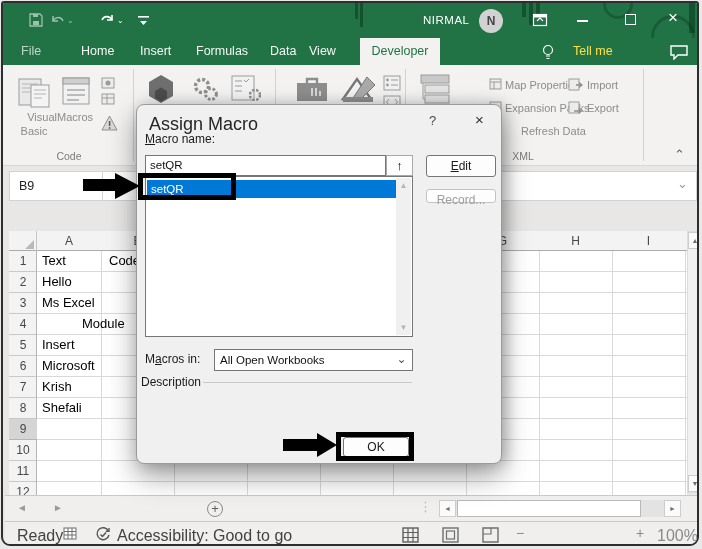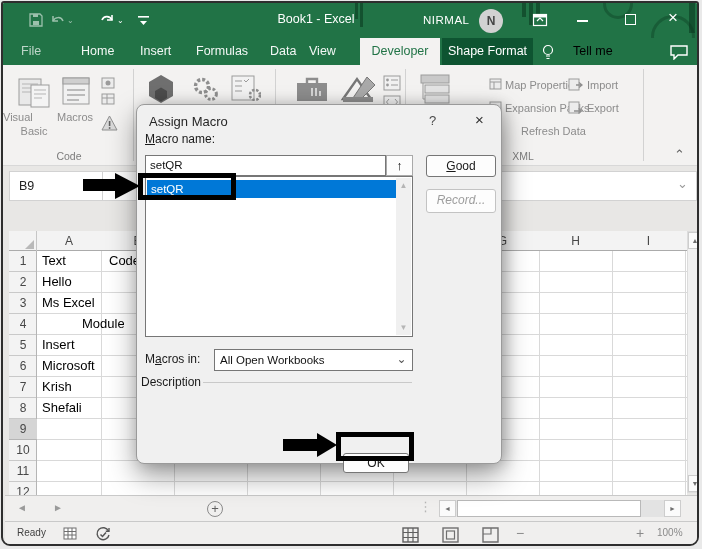--- a/index.html
+++ b/index.html
@@ -19,21 +19,21 @@
   #min-btn{left:574px;top:17px;width:11px;height:2px;background:#fff;}
   #max-btn{left:622px;top:11px;width:11px;height:11px;border:1.5px solid #fff;}
   #close-btn{left:665px;top:7px;font-size:17px;color:#fff;}
   .qat{opacity:.55;}
   
   #tabrow{left:0;top:35px;width:100%;height:27px;background:#217346;}
   .rtab{position:absolute;top:0;height:27px;line-height:27px;color:rgba(255,255,255,.95);font-size:12.5px;}
   #tab-file{color:rgba(255,255,255,.7);}
   #tab-developer{background:#f3f2f1;color:#217346;text-align:center;}
   #tab-shapeformat{background:#0e5431;color:#fff;text-align:center;}
-  #tellme-label{color:#000000;}
+  #tellme-label{color:#fde047;}
   
   #ribbon{left:0;top:62px;width:100%;height:101px;background:#f3f2f1;border-bottom:1px solid #d8d8d8;}
   .rdiv{position:absolute;top:4px;width:1px;height:92px;background:#d2d2d2;}
   .rlabel{position:absolute;font-size:10.5px;color:#7c7c7c;text-align:center;}
   .rtext{position:absolute;font-size:11px;color:#8c8c8c;white-space:nowrap;}
   .ric{position:absolute;}
   
   #formulabar{left:6px;top:168px;width:688px;height:30px;background:#fff;border:1px solid #d2d2d2;}
   #namebox{position:absolute;left:0;top:0;width:93px;height:28px;border-right:1px solid #d2d2d2;
            font-size:12.5px;color:#222;line-height:28px;padding-left:9px;}
@@ -64,26 +64,26 @@
      color:#217346;font-weight:bold;font-size:12.5px;text-align:center;line-height:23px;}
   #newsheet{position:absolute;left:202px;top:5px;width:16px;height:16px;border:1px solid #8a8a8a;border-radius:50%;
      color:#5f5f5f;font-size:13px;line-height:14px;text-align:center;}
   #hs-dots{position:absolute;left:414px;top:3px;color:#b5b5b5;font-size:13px;}
   .hbtn{position:absolute;top:4px;width:17px;height:17px;background:#fbfbfb;border:1px solid #cdcdcd;
         color:#6f6f6f;font-size:7px;text-align:center;line-height:15px;}
   #hthumb{position:absolute;left:452px;top:4px;width:184px;height:17px;background:#fff;border:1px solid #b9b9b9;}
   #htrack{position:absolute;left:434px;top:4px;width:242px;height:17px;background:#e3e3e3;}
   
   #statusbar{left:2px;top:518px;width:694px;height:25px;background:#f0efee;border-top:1px solid #c9c9c9;}
-  .sbtext{position:absolute;top:5px;font-size:10px;color:#424242;}
+  .sbtext{position:absolute;top:5px;font-size:16px;color:#424242;}
   .sbgray{color:#8a8a8a;}
   
   #dialog{left:133px;top:101px;width:366px;height:360px;background:#f0f0f0;border:1px solid #9a9a9a;
      border-radius:8px;box-shadow:0 12px 28px rgba(0,0,0,.38),4px 0 14px rgba(0,0,0,.18);z-index:40;}
-  #dlg-title{position:absolute;left:12px;top:9px;font-size:13px;color:#262626;}
+  #dlg-title{position:absolute;left:12px;top:9px;font-size:18px;color:#262626;}
   #dlg-help{position:absolute;left:292px;top:8px;font-size:13px;color:#4a4a4a;}
   #dlg-close{position:absolute;left:338px;top:6px;font-size:15px;color:#333;}
   .dlg-label{position:absolute;font-size:12px;color:#1a1a1a;display:inline-block;}
   .ul::first-letter{text-decoration:underline;}
   #dlg-input{position:absolute;left:8px;top:50px;width:241px;height:21px;background:#fff;border:1px solid #767676;
      font-size:11.5px;color:#111;line-height:19px;padding-left:4px;}
   #dlg-upbtn{position:absolute;left:249px;top:50px;width:27px;height:21px;background:#fdfdfd;border:1px solid #a9a9a9;
      text-align:center;font-size:13px;font-weight:bold;line-height:19px;color:#000;}
   #dlg-list{position:absolute;left:8px;top:71px;width:268px;height:161px;background:#fff;border:1px solid #767676;}
   #dlg-sel{position:absolute;left:1px;top:3px;width:250px;height:18px;background:#0078d7;color:#fff;
@@ -92,22 +92,22 @@
      font-size:8px;text-align:center;}
   #lane-up{position:absolute;top:3px;left:0;width:15px;}
   #lane-dn{position:absolute;bottom:3px;left:0;width:15px;}
   #dlg-combo{position:absolute;left:77px;top:244px;width:199px;height:22px;background:#fff;border:1px solid #767676;
      font-size:11.5px;line-height:20px;padding-left:5px;color:#111;}
   #combo-btn{position:absolute;right:0;top:0;width:21px;height:20px;text-align:center;color:#555;font-size:12px;line-height:18px;}
   #desc-line{position:absolute;left:66px;top:277px;width:209px;height:1px;background:#c9c9c9;}
   .dlg-btn{position:absolute;background:#fdfdfd;border:1px solid #767676;border-radius:3px;
      font-size:12px;color:#1a1a1a;text-align:center;}
   #btn-edit{left:289px;top:50px;width:70px;height:22px;line-height:20px;}
-  #btn-record{left:289px;top:84px;width:70px;height:24px;line-height:20px;border-color:#c3c3c3;color:#9d9d9d;font-style:italic;}
-  #btn-ok{left:206px;top:348px;width:66px;height:20px;line-height:18px;}
+  #btn-record{left:289px;top:84px;width:70px;height:14px;line-height:20px;border-color:#c3c3c3;color:#9d9d9d;}
+  #btn-ok{left:206px;top:332px;width:66px;height:20px;line-height:18px;}
   #btn-cancel{left:288px;top:331px;width:72px;height:23px;line-height:21px;border-color:#a9a9a9;}
   
   .ann-rect{position:absolute;border:5px solid #000;z-index:60;}
   #ann-rect-list{left:135px;top:170px;width:98px;height:27px;}
   #ann-rect-ok{left:333px;top:429px;width:78px;height:29px;}
   .ann-shaft{position:absolute;background:#000;z-index:60;}
   .ann-head{position:absolute;width:0;height:0;z-index:60;}
   #ann-shaft-1{left:80px;top:176px;width:34px;height:12px;}
   #ann-head-1{left:112px;top:170px;border-top:13px solid transparent;border-bottom:13px solid transparent;border-left:25px solid #000;}
   #ann-shaft-2{left:280px;top:436px;width:36px;height:12px;}
@@ -151,21 +151,20 @@
         </svg>
     </span>
     <span class="abs" style="left:114px;top:13px;color:#fff;font-size:8px;">⌄</span>
     <span class="abs" style="left:134px;top:11px;">
       <svg width="13" height="13" viewBox="0 0 13 13">
           <rect x="1" y="2" width="11" height="1.6" fill="#fff"></rect>
           <path d="M3 7 L6.5 11 L10 7z" fill="#fff"></path>
         </svg>
     </span>
 
-    <div class="abs" id="title-text">Book1 - Excel</div>
     <div class="abs" id="user-name">NIRMAL</div>
     <div class="abs" id="avatar">N</div>
 
     <span class="abs" style="left:529px;top:9px;">
       <svg width="16" height="16" viewBox="0 0 16 16">
           <rect x="1.5" y="2.5" width="13" height="11" fill="none" stroke="#fff" stroke-width="1.2"></rect>
           <path d="M5 9 L8 6 L11 9" fill="none" stroke="#fff" stroke-width="1.2"></path>
           <rect x="1.5" y="2.5" width="13" height="3" fill="#fff"></rect>
         </svg>
     </span>
@@ -175,21 +174,20 @@
   </div>
 
   <div class="abs" id="tabrow">
     <span class="rtab" id="tab-file" style="left:18px;">File</span>
     <span class="rtab" style="left:78px;">Home</span>
     <span class="rtab" style="left:137px;">Insert</span>
     <span class="rtab" style="left:193px;">Formulas</span>
     <span class="rtab" style="left:267px;">Data</span>
     <span class="rtab" style="left:306px;">View</span>
     <span class="rtab" id="tab-developer" style="left:357px;width:80px;">Developer</span>
-    <span class="rtab" id="tab-shapeformat" style="left:439px;width:91px;">Shape Format</span>
     <span class="abs" style="left:538px;top:6px;">
       <svg width="14" height="17" viewBox="0 0 14 17">
           <circle cx="7" cy="6" r="4.5" fill="none" stroke="#fff" stroke-width="1.2"></circle>
           <path d="M5 12h4M5.5 14.5h3" stroke="#fff" stroke-width="1.2"></path>
         </svg>
     </span>
     <span class="rtab" id="tellme-label" style="left:570px;">Tell me</span>
     <span class="abs" style="left:666px;top:6px;">
       <svg width="20" height="16" viewBox="0 0 20 16">
           <path d="M2 2h16v9h-9l-4 4v-4H2z" fill="none" stroke="#fff" stroke-width="1.4"></path>
@@ -200,21 +198,21 @@
   <div class="abs" id="ribbon">
 
     <span class="ric" style="left:14px;top:8px;">
       <svg width="36" height="36" viewBox="0 0 36 36">
           <rect x="2" y="6" width="22" height="26" fill="#e9e9e9" stroke="#9b9b9b"></rect>
           <path d="M5 11h16M5 15h16M5 19h10" stroke="#b5b5b5"></path>
           <rect x="14" y="12" width="18" height="22" fill="#f4f4f4" stroke="#9b9b9b"></rect>
           <path d="M17 17h12M17 21h12M17 25h8" stroke="#b5b5b5"></path>
         </svg>
     </span>
-    <div class="rtext" style="left:0;top:46px;width:46px;text-align:left;">Visual</div>
+    <div class="rtext" style="left:8px;top:46px;width:46px;text-align:right;">Visual</div>
     <div class="rtext" style="left:8px;top:60px;width:46px;text-align:center;">Basic</div>
     <span class="ric" style="left:57px;top:10px;">
       <svg width="32" height="32" viewBox="0 0 32 32">
           <rect x="3" y="3" width="26" height="26" fill="#f1f1f1" stroke="#9b9b9b"></rect>
           <rect x="3" y="3" width="26" height="6" fill="#cfcfcf" stroke="#9b9b9b"></rect>
           <path d="M7 15h18M7 20h18M7 25h12" stroke="#a9a9a9" stroke-width="1.6"></path>
         </svg>
     </span>
     <div class="rtext" style="left:48px;top:46px;width:48px;text-align:center;">Macros</div>
     <span class="ric" style="left:98px;top:12px;">
@@ -416,20 +414,21 @@
           <path d="M1 4.5h12M1 8h12M5 1v11M9 1v11" stroke="#6f6f6f"></path>
         </svg>
     </span>
     <span class="abs" style="left:90px;top:4px;">
       <svg width="16" height="16" viewBox="0 0 16 16">
           <path d="M13.5 5 A6 6 0 1 0 14 9" fill="none" stroke="#555" stroke-width="1.4"></path>
           <path d="M14 2v3.2h-3.2" fill="none" stroke="#555" stroke-width="1.4"></path>
           <path d="M5.5 8.5 L7.5 10.5 L11 6.5" fill="none" stroke="#555" stroke-width="1.5"></path>
         </svg>
     </span>
+    <span class="sbtext" style="left:112px;">Accessibility: Good to go</span>
     <span class="abs" style="left:397px;top:5px;">
       <svg width="17" height="16" viewBox="0 0 17 16">
           <rect x="1" y="1" width="15" height="14" fill="none" stroke="#5f5f5f" stroke-width="1.4"></rect>
           <path d="M1 5.5h15M1 10.5h15M6 1v14M11 1v14" stroke="#5f5f5f" stroke-width="1.2"></path>
         </svg>
     </span>
     <span class="abs" style="left:437px;top:5px;">
       <svg width="17" height="16" viewBox="0 0 17 16">
           <rect x="1" y="1" width="15" height="14" fill="none" stroke="#6f6f6f" stroke-width="1.4"></rect>
           <rect x="4.5" y="4" width="8" height="8" fill="none" stroke="#6f6f6f" stroke-width="1.2"></rect>
@@ -466,21 +465,21 @@
 
     <div class="dlg-label" style="left:8px;top:247px;"><span>M</span><span style="text-decoration:underline;">a</span><span>cros in:</span></div>
     <div id="dlg-combo">
       <span>All Open Workbooks</span>
       <span id="combo-btn">⌄</span>
     </div>
 
     <div class="dlg-label" style="left:4px;top:270px;">Description</div>
     <div id="desc-line"></div>
 
-    <div class="dlg-btn ul" id="btn-edit">Good</div>
+    <div class="dlg-btn ul" id="btn-edit">Edit</div>
     <div class="dlg-btn" id="btn-record">Record...</div>
     <div class="dlg-btn" id="btn-ok">OK</div>
   </div>
 
   <div class="ann-rect" id="ann-rect-list"></div>
   <div class="ann-shaft" id="ann-shaft-1"></div>
   <div class="ann-head" id="ann-head-1"></div>
   <div class="ann-rect" id="ann-rect-ok"></div>
   <div class="ann-shaft" id="ann-shaft-2"></div>
   <div class="ann-head" id="ann-head-2"></div>

